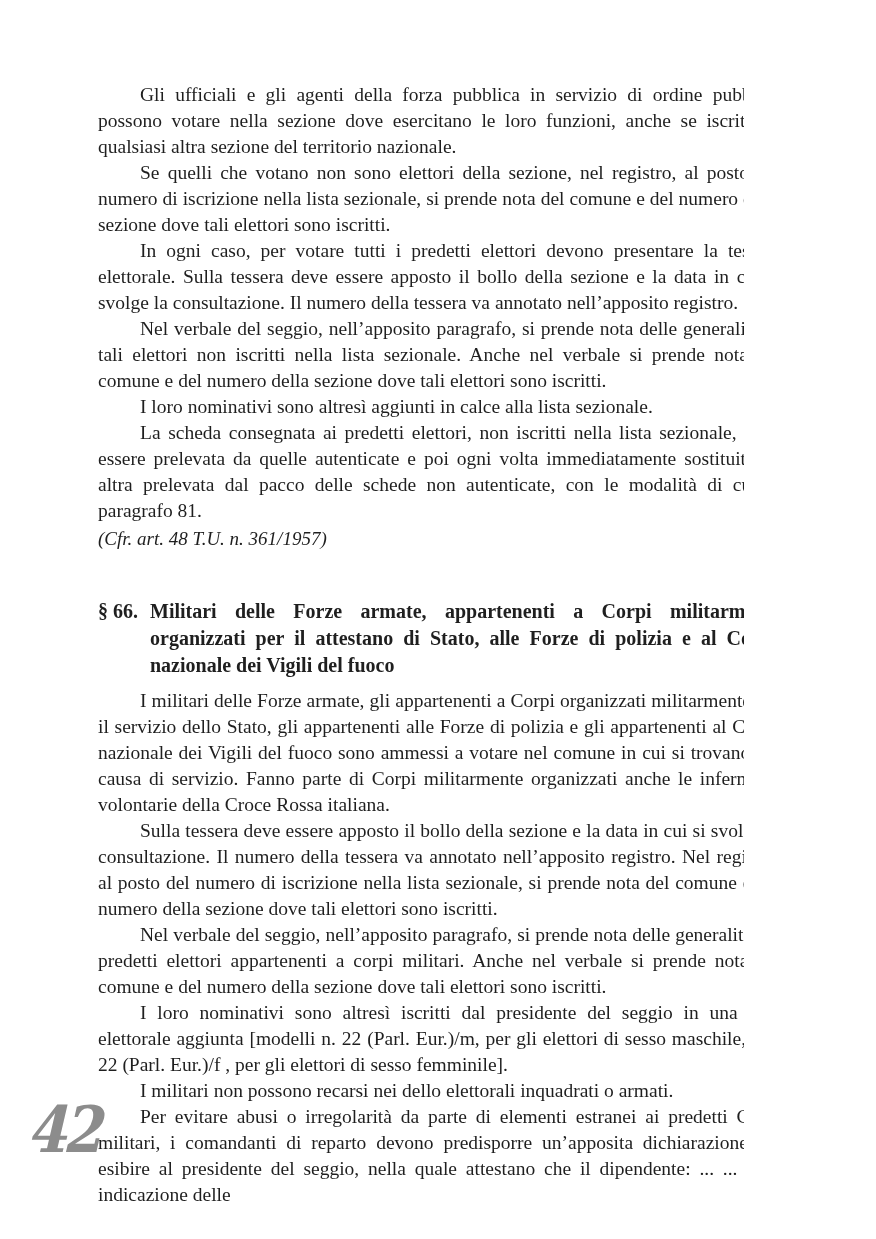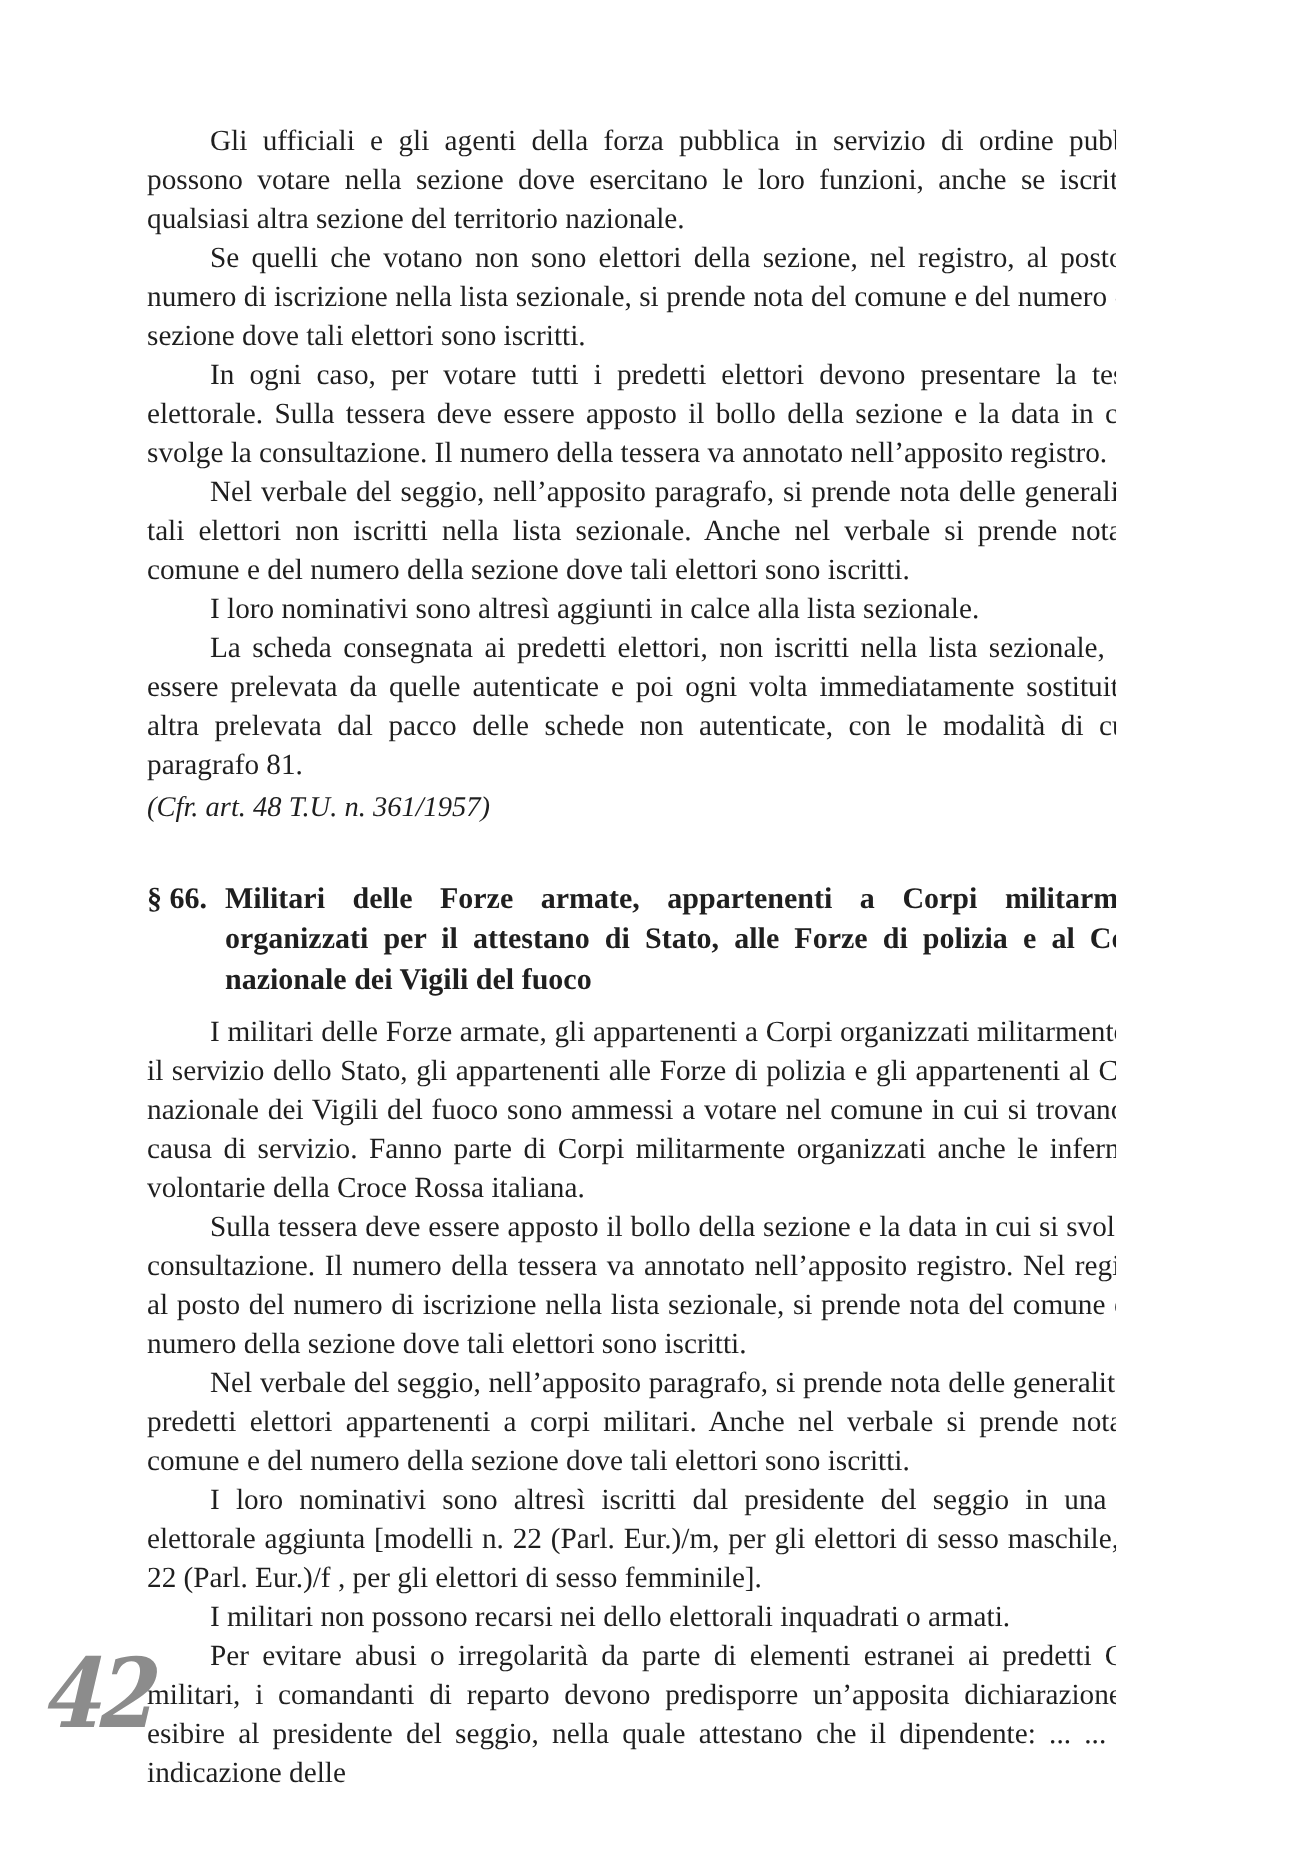--- a/index.html
+++ b/index.html
@@ -32,21 +32,21 @@
   .citation {
     margin: 3px 0 0 0;
     font-size: 19px;
     font-style: italic;
     line-height: 24px;
     text-align: left;
     text-indent: 0;
   }
   .section-heading {
     display: flex;
-    margin-top: 35px;
+    margin-top: 47px;
     margin-bottom: 9px;
     font-weight: bold;
     font-size: 20px;
     line-height: 27px;
     text-align: justify;
   }
   .section-heading .label {
     flex: 0 0 52px;
   }
   .section-heading .title {

